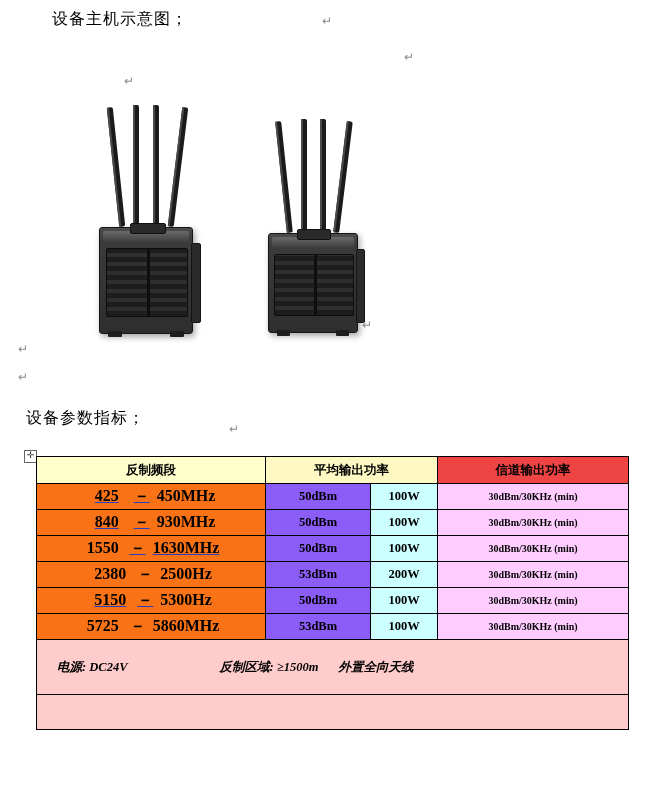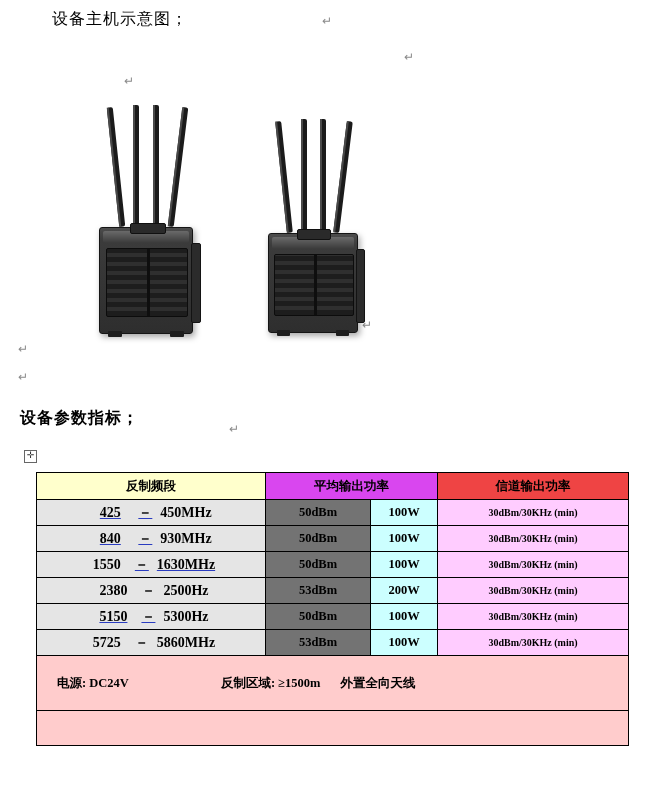--- a/index.html
+++ b/index.html
@@ -22,21 +22,21 @@
   }
   .heading {
     position: absolute;
     font-family: "Liberation Serif", serif;
     font-size: 16px;
     font-weight: normal;
     letter-spacing: 1px;
     white-space: nowrap;
   }
   #heading-1 { left: 52px; top: 9px; }
-  #heading-2 { left: 20px; top: 408px; font-weight: bold; }
+  #heading-2 { left: 26px; top: 408px; }
 
   .pilcrow {
     position: absolute;
     color: #8a8a8a;
     font-size: 12px;
     font-family: "Liberation Sans", sans-serif;
     user-select: none;
   }
 
   
@@ -108,49 +108,49 @@
   }
 
   
   .param-table {
     position: absolute;
     left: 36px;
     top: 456px;
     border-collapse: collapse;
     font-family: "Liberation Serif", serif;
     font-size: 12.5px;
-    margin-top: 16px;
   }
   .param-table td, .param-table th {
     border: 1px solid #000000;
     padding: 0;
     text-align: center;
     vertical-align: middle;
     font-weight: bold;
     white-space: nowrap;
   }
   .hdr-freq { background: #ffffcc; width: 228px; height: 26px; }
-  .hdr-avg  { background: #d946ef; width: 170px; height: 26px; }
+  .hdr-avg  { background: #fef9c3; width: 170px; height: 26px; }
   .hdr-ch   { background: #ef4444; width: 190px; height: 26px; }
 
-  .c-freq { background: #e5e5e5; height: 25px; text-align: left; padding-left: 14px; font-size: 14px; }
-  .c-dbm  { background: #737373; height: 25px; width: 104px; }
+  .c-freq { background: #f97316; height: 25px; text-align: left; padding-left: 14px; font-size: 16px; }
+  .c-dbm  { background: #8b5cf6; height: 25px; width: 104px; }
   .c-w    { background: #ccffff; height: 25px; width: 66px; }
   .c-ch   { background: #ffccff; height: 25px; font-size: 10px; }
 
   .fr-lo { display: inline-block; min-width: 40px; }
   .fr-dash { display: inline-block; width: 30px; text-align: center; }
   .ul { text-decoration: underline; text-decoration-color: #2a3cc0; }
 
   .footer-row td {
     background: #ffcccc;
     height: 54px;
     text-align: left;
     padding-left: 20px;
     font-size: 12.5px;
+    font-style: italic;
   }
   .footer-row2 td {
     background: #ffcccc;
     height: 34px;
   }
   .sp-1 { display: inline-block; width: 92px; }
   .sp-2 { display: inline-block; width: 20px; }
 
   .table-mark {
     position: absolute;

